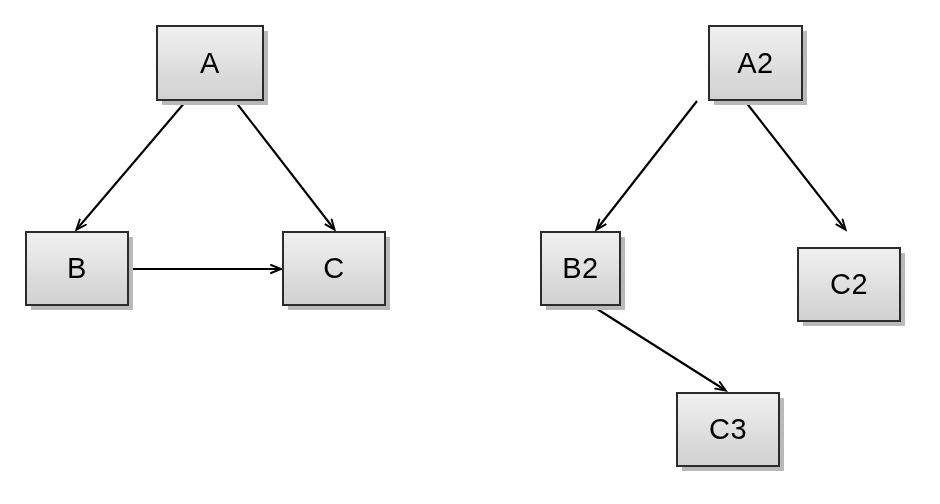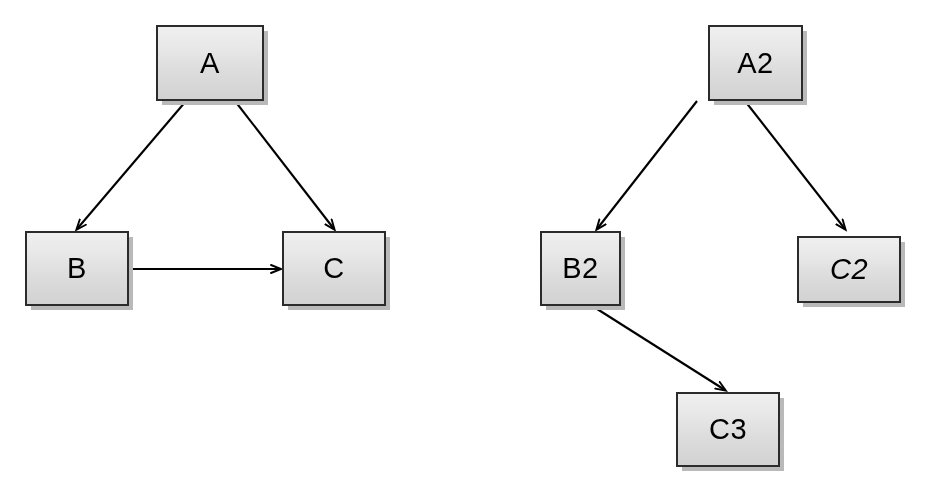--- a/index.html
+++ b/index.html
@@ -76,20 +76,20 @@
   </div>
   <div class="node" style="left: 282px; top: 231px; width: 104px; height: 75px;">
     <span class="node-label">C</span>
   </div>
   <div class="node" style="left: 668px; top: 25px; width: 95px; height: 76px; margin-left: 40px;">
     <span class="node-label">A2</span>
   </div>
   <div class="node" style="left: 540px; top: 231px; width: 81px; height: 75px;">
     <span class="node-label">B2</span>
   </div>
-  <div class="node" style="left: 797px; top: 236px; width: 104px; height: 67px; font-style: italic;">
+  <div class="node" style="left: 797px; top: 247px; width: 104px; height: 75px;">
     <span class="node-label">C2</span>
   </div>
   <div class="node" style="left: 676px; top: 392px; width: 104px; height: 75px;">
     <span class="node-label">C3</span>
   </div>
 
 </div>
 
 </body></html>

